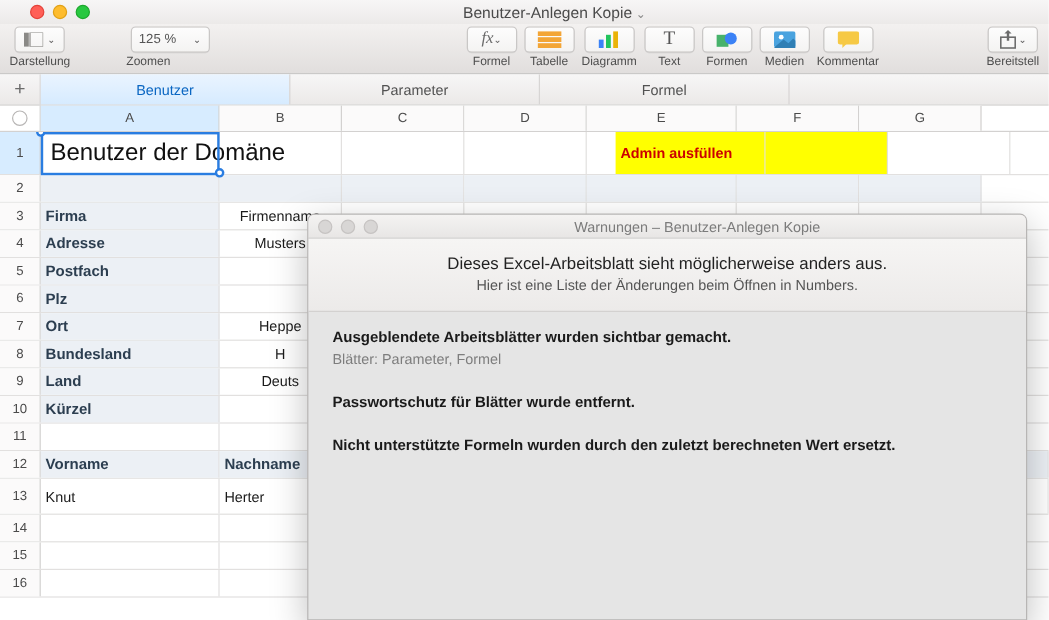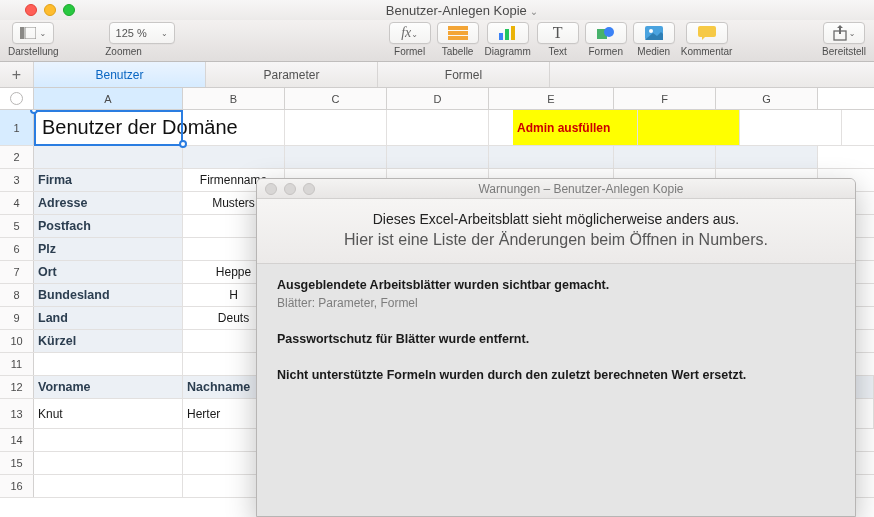--- a/index.html
+++ b/index.html
@@ -21,21 +21,21 @@
   .tool-btn { background: linear-gradient(#fdfdfd,#f4f3f2); border:1px solid #c9c7c6; border-radius:4px; height:22px; display:flex; align-items:center; justify-content:center; color:#555; box-shadow: 0 0.5px 0 rgba(0,0,0,0.05); }
   .tool-btn.w42 { width:42px; }
   .tool-btn.zoom { width:66px; justify-content:space-between; padding:0 6px; font-size:11px;margin-left:36px; }
   .tool-label { font-size:10px; color:#4e4e4e; margin-top:2px; }
   .tb-strip { display:flex; gap:6px; margin-left: 200px; }
   .share-chev { display:flex; align-items:center; margin-left:auto; gap:4px;}
 
   
   .tabrow { height: 26px; background: linear-gradient(#f7f6f6,#ebe9e8); border-bottom:1px solid #cfcdcc; display:flex; align-items:stretch; }
   .addtab { width:34px; display:flex; align-items:center; justify-content:center; border-right:1px solid #d7d5d4; color:#6b6b6b; font-size:16px;}
-  .sheet-tab { width: 172px; display:flex; align-items:center; justify-content:center; border-right:1px solid #d7d5d4; font-size:12px; color:#525252; }
+  .sheet-tab { width: 208px; display:flex; align-items:center; justify-content:center; border-right:1px solid #d7d5d4; font-size:12px; color:#525252; }
   .sheet-tab.active { background: linear-gradient(#eaf4ff,#d6ebff); color:#0a66c2; }
 
   
   .colhdr { height: 22px; display:flex; border-bottom:1px solid #d3d1d0; }
   .corner { width:34px; display:flex; align-items:center; justify-content:center; border-right:1px solid #d3d1d0; }
   .corner-ring { width:13px; height:13px; border-radius:50%; border:1.5px solid #b8b6b5; }
   .colcell { display:flex; align-items:center; justify-content:center; border-right:1px solid #d3d1d0; font-size:11px; color:#4b4b4b; background:#fbfafa; }
   .colcell.sel { background:#d7ecff; }
   
   .cA{width:149px;} .cB{width:102px;} .cC{width:102px;} .cD{width:102px;} .cE{width:125px;} .cF{width:102px;} .cG{width:102px;} .cH{width:56px;}
@@ -58,21 +58,21 @@
   .sel-handle { position:absolute; width:8px;height:8px;border-radius:50%;background:#fff;border:2px solid #2a7de1; }
   .sh-tl{top:-4px;left:30px;} .sh-br{top:30px;left:179px;}
 
   
   .warnwin { position:absolute; top:178px; left:256px; width:600px; height:339px; background:#e5e5e5; border:1px solid #b7b5b4; border-radius:6px 6px 0 0; box-shadow: 0 10px 30px rgba(0,0,0,0.25); overflow:hidden; }
   .warnbar { height:20px; background: linear-gradient(#f4f3f2,#e8e6e5); display:flex; align-items:center; padding:0 8px; border-bottom:1px solid #d2d0cf;}
   .warnbar .traffic .tl { background:#d8d6d5; border:0.5px solid #c6c3c2; }
   .warntitle { flex:1; text-align:center; color:#7b7b7b; font-size:12px; }
   .warnhead { background: linear-gradient(#f6f5f4,#eceae9); border-bottom:1px solid #d3d1d0; padding: 12px 16px 14px; text-align:center; }
   .warnhead .h1 { font-size:14px; color:#222; margin-bottom:4px; }
-  .warnhead .h2t { font-size:16px; color:#555; }
+  .warnhead .h2t { font-size:12px; color:#555; }
   .warnbody { padding: 14px 20px; }
   .witem { margin-bottom: 22px; }
   .witem .wt { font-size:12.5px; font-weight:700; color:#1a1a1a; }
   .witem .ws { font-size:12px; color:#7d7d7d; margin-top:4px; }
 
   svg { display:block; }
 </style>
 </head>
 <body>
 

